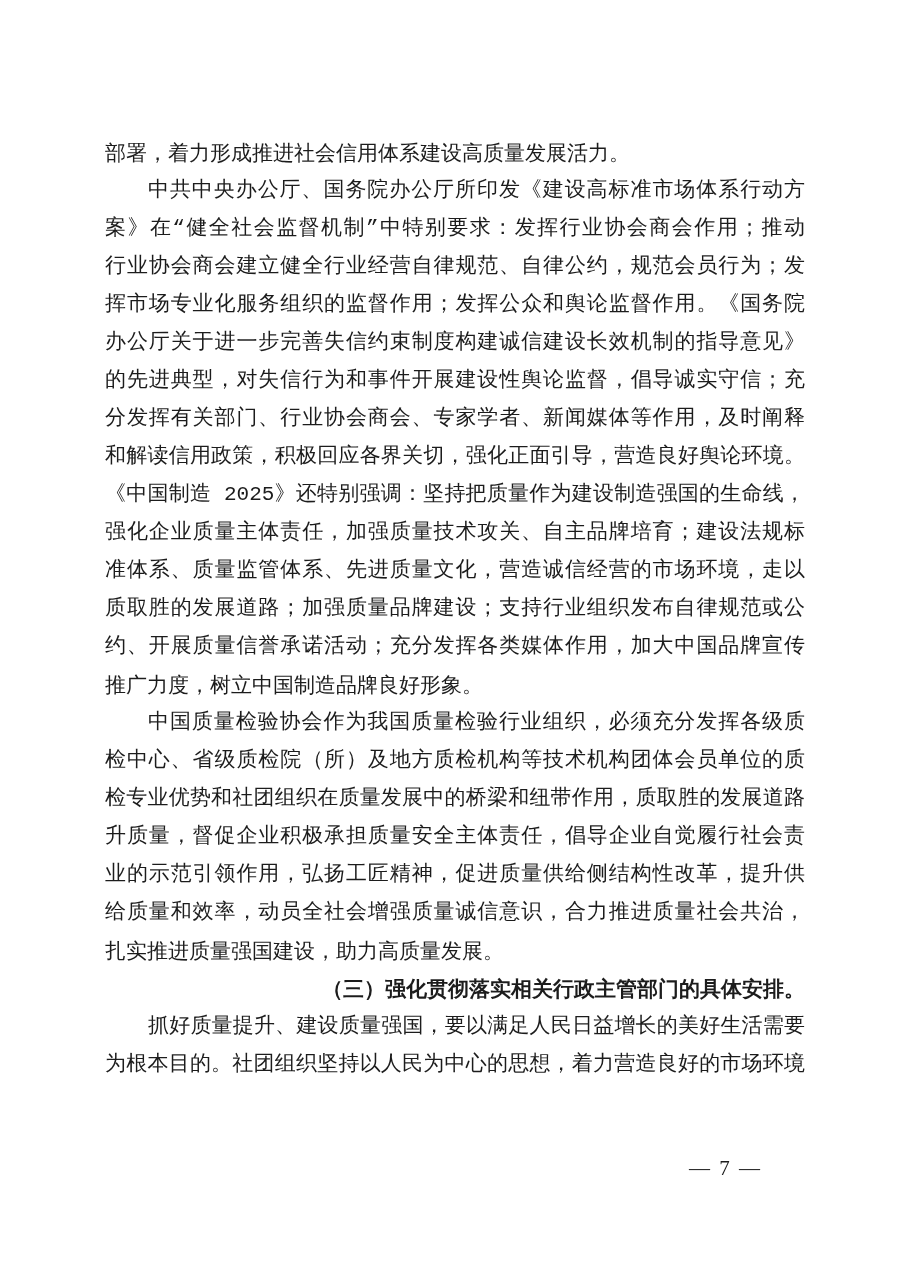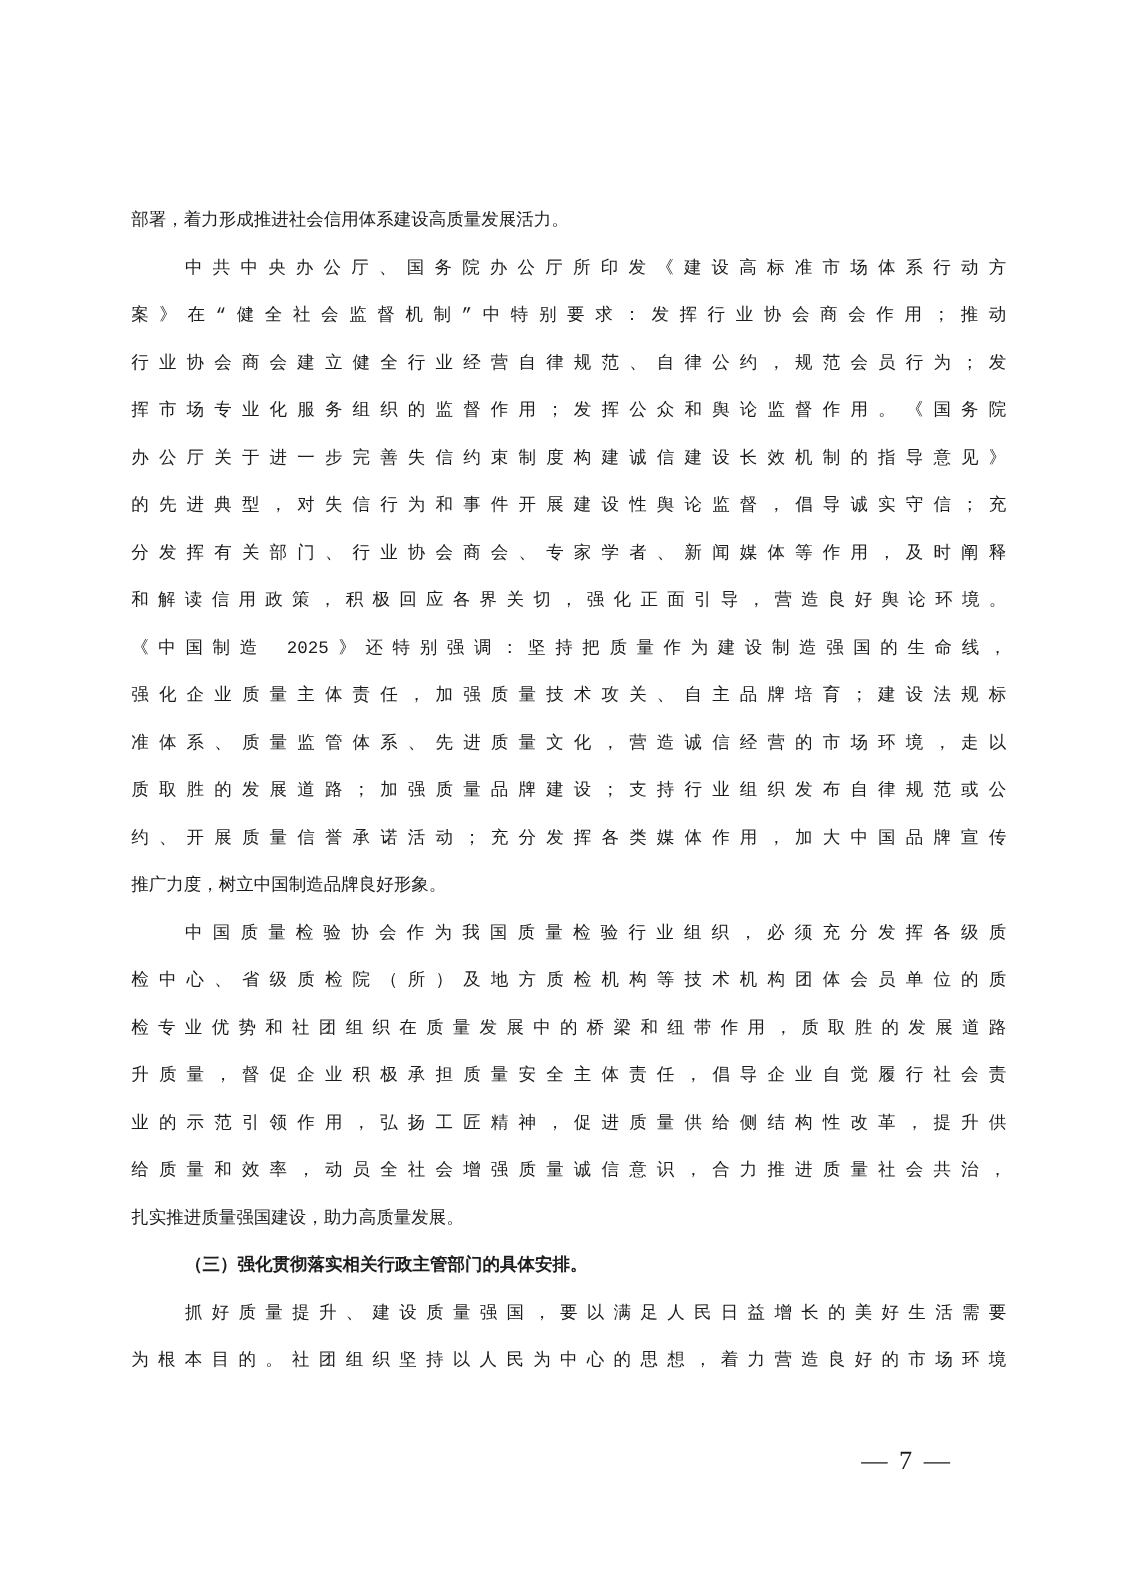--- a/index.html
+++ b/index.html
@@ -14,41 +14,41 @@
     background: #ffffff;
     overflow: hidden;
     font-family: "Liberation Serif", "DejaVu Serif", serif;
     color: #1c1c1c;
   }
   .text-block {
     position: absolute;
     left: 105px;
     top: 134px;
     width: 700px;
-    font-size: 14px;
-    margin-top: 24px;
+    font-size: 21px;
   }
   .line {
     height: 38px;
     line-height: 38px;
     white-space: nowrap;
   }
   .line.fill {
     white-space: normal;
     overflow: hidden;
     text-align: justify;
     text-align-last: justify;
     text-justify: inter-ideograph;
     font-family: Liberation Mono, monospace;
   }
   .line.indent {
     text-indent: 43px;
   }
   .line.bold {
     font-weight: bold;
+    text-align: right;
   }
   .page-number {
     position: absolute;
     top: 1154px;
     right: 138px;
     height: 28px;
     line-height: 28px;
     font-size: 21px;
     letter-spacing: 2px;
     color: #1c1c1c;

